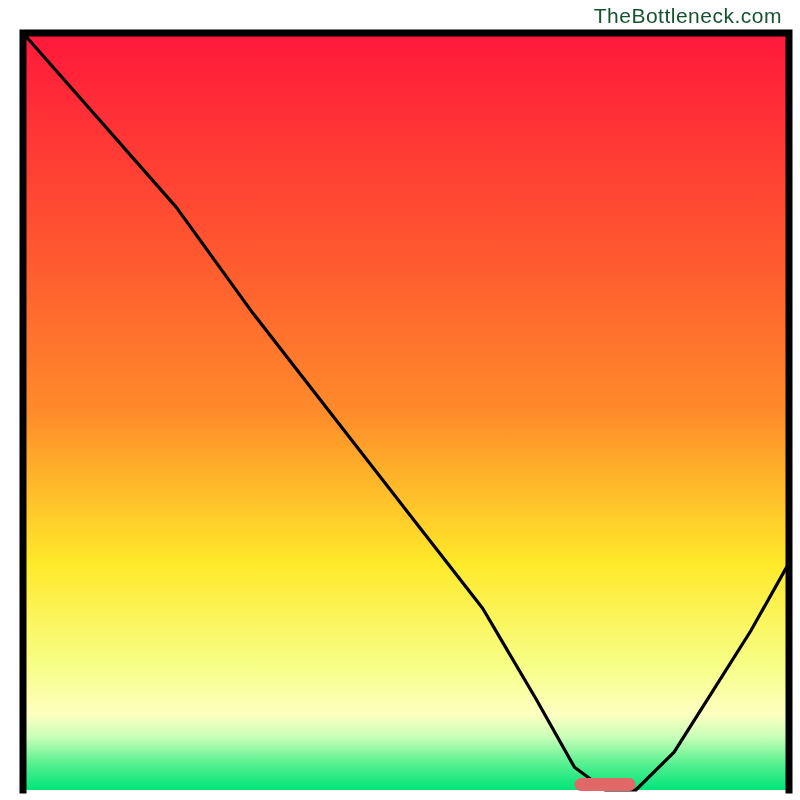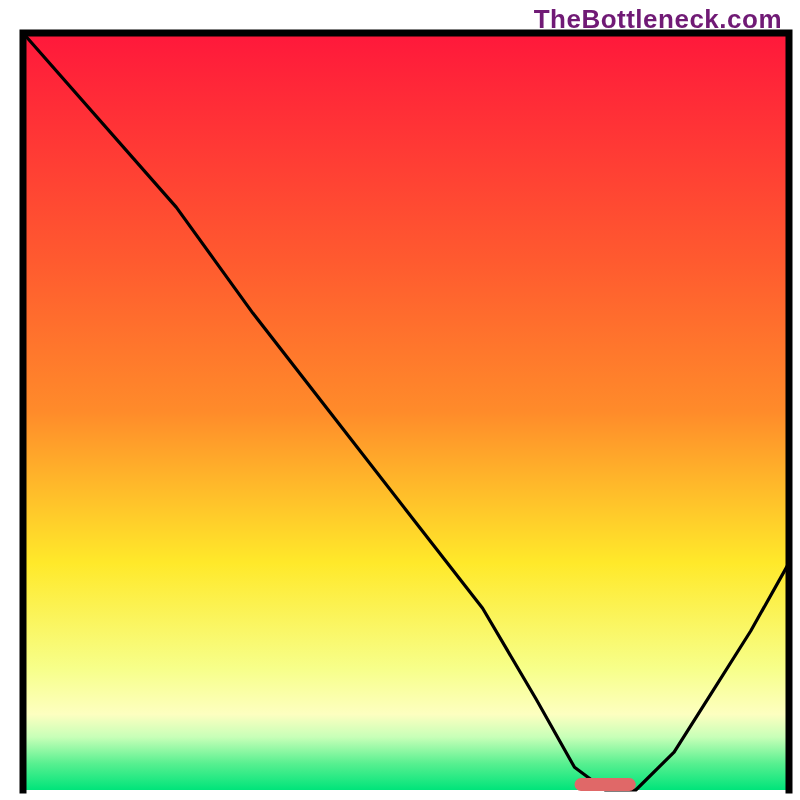--- a/index.html
+++ b/index.html
@@ -13,24 +13,24 @@
   }
   .chart-container {
     position: relative;
     width: 800px;
     height: 800px;
   }
   .watermark {
     position: absolute;
     top: 4px;
     right: 18px;
-    color: #701a75;
-    font-size: 26px;
+    color: #14532d;
+    font-size: 21px;
     letter-spacing: 0.5px;
-    font-weight: 700;
+    font-weight: 400;
     z-index: 5;
   }
   svg {
     position: absolute;
     top: 0;
     left: 0;
   }
 </style>
 </head>
 <body>

